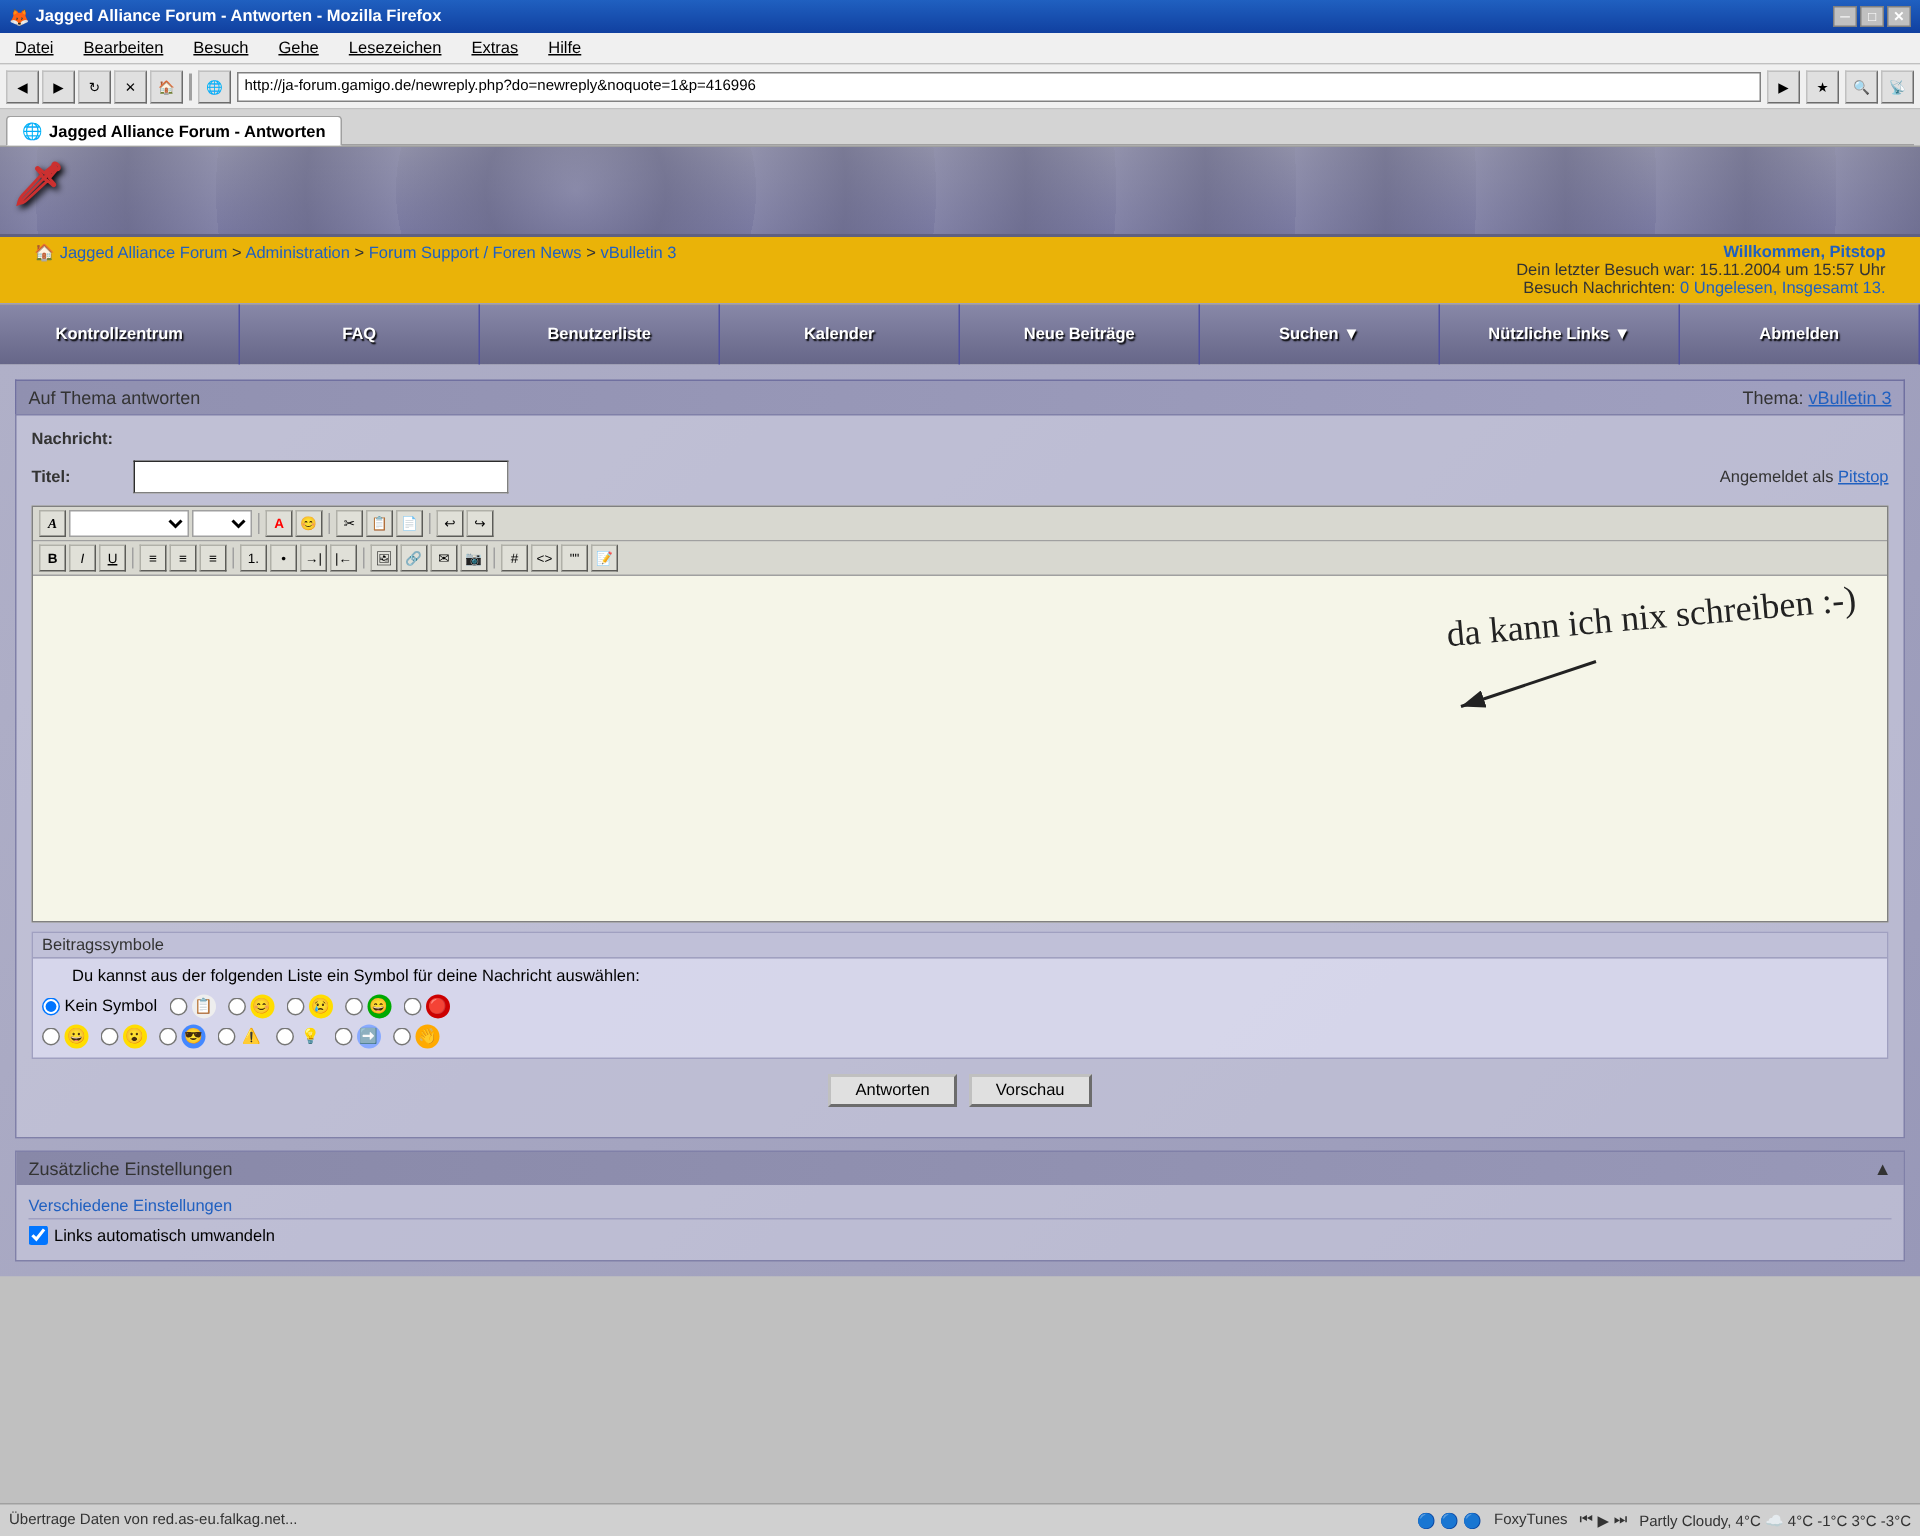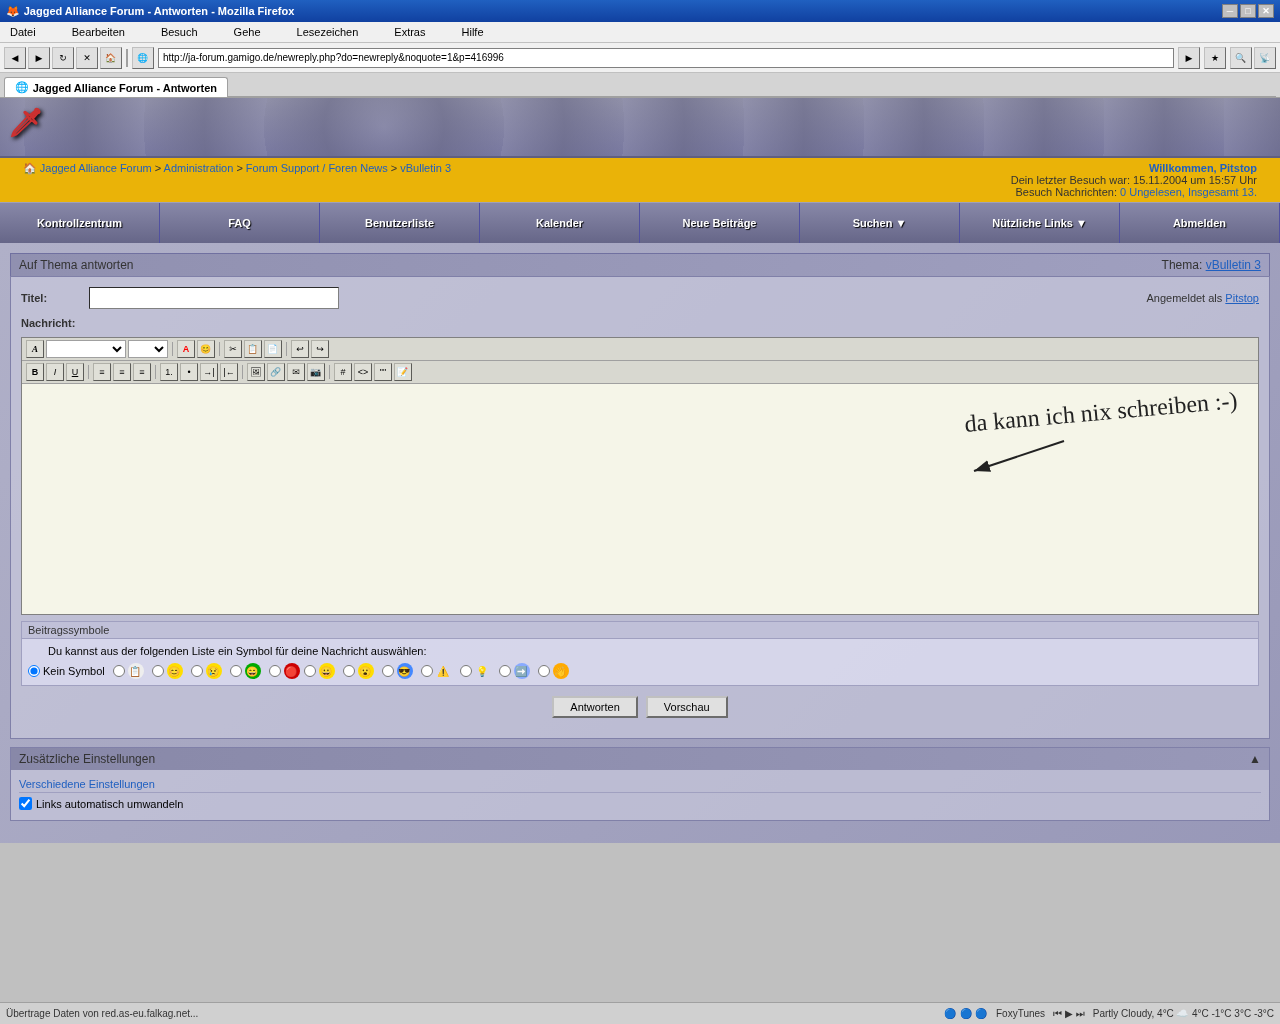--- a/index.html
+++ b/index.html
@@ -27,22 +27,23 @@
       display: flex; align-items: center; justify-content: center;
       cursor: pointer;
     }
 
     
     .menu-bar {
       background: #f0f0f0;
       border-bottom: 1px solid #c0c0c0;
       padding: 2px 4px;
       display: flex;
-      gap: 24px;
-      font-size: 11px;
+      gap: 8px;
+      font-size: 11px;
+      text-decoration: underline;
     }
     .menu-item { padding: 2px 6px; cursor: pointer; }
 
     
     .toolbar {
       background: #f0f0f0;
       border-bottom: 1px solid #c0c0c0;
       padding: 2px 4px;
       display: flex;
       align-items: center;
@@ -228,21 +229,21 @@
       background: rgba(220,220,240,0.8);
     }
     .icons-title {
       background: #c0c0d8;
       padding: 2px 6px;
       font-size: 11px;
       color: #333;
       border-bottom: 1px solid #a0a0c0;
     }
     .icons-content { padding: 6px; }
-    .icons-grid { display: flex; flex-direction: row; gap: 4px; }
+    .icons-grid { display: flex; flex-direction: column; gap: 4px; }
     .icons-row { display: flex; align-items: center; gap: 8px; }
     .icon-option { display: flex; align-items: center; gap: 3px; font-size: 11px; }
     .icon-radio { width: 12px; height: 12px; }
     .smiley {
       width: 16px; height: 16px;
       border-radius: 50%;
       display: inline-flex; align-items: center; justify-content: center;
       font-size: 10px;
     }
 
@@ -410,30 +411,30 @@
     <span>Auf Thema antworten</span>
     <span>
       <span>Thema:</span>
       <a href="#" class="theme-link">vBulletin 3</a>
     </span>
   </div>
 
   <div class="form-panel">
 
     <div class="form-row">
+      <span class="form-label">Nachricht:</span>
+    </div>
+
+    <div class="form-row">
       <span class="form-label">Titel:</span>
       <input class="form-input-title" type="text" style="">
       <span class="logged-as">
         <span>Angemeldet als</span>
         <a href="#">Pitstop</a>
       </span>
-    </div>
-
-    <div class="form-row">
-      <span class="form-label">Nachricht:</span>
     </div>
 
     <div class="editor-container">
 
       <div class="editor-toolbar-row">
         <div class="ed-btn" style="font-style:italic;font-family:serif;font-weight:bold;">A</div>
         <select class="ed-select" style="width:80px;">
           <option></option>
         </select>
         <select class="ed-select" style="width:40px;">

